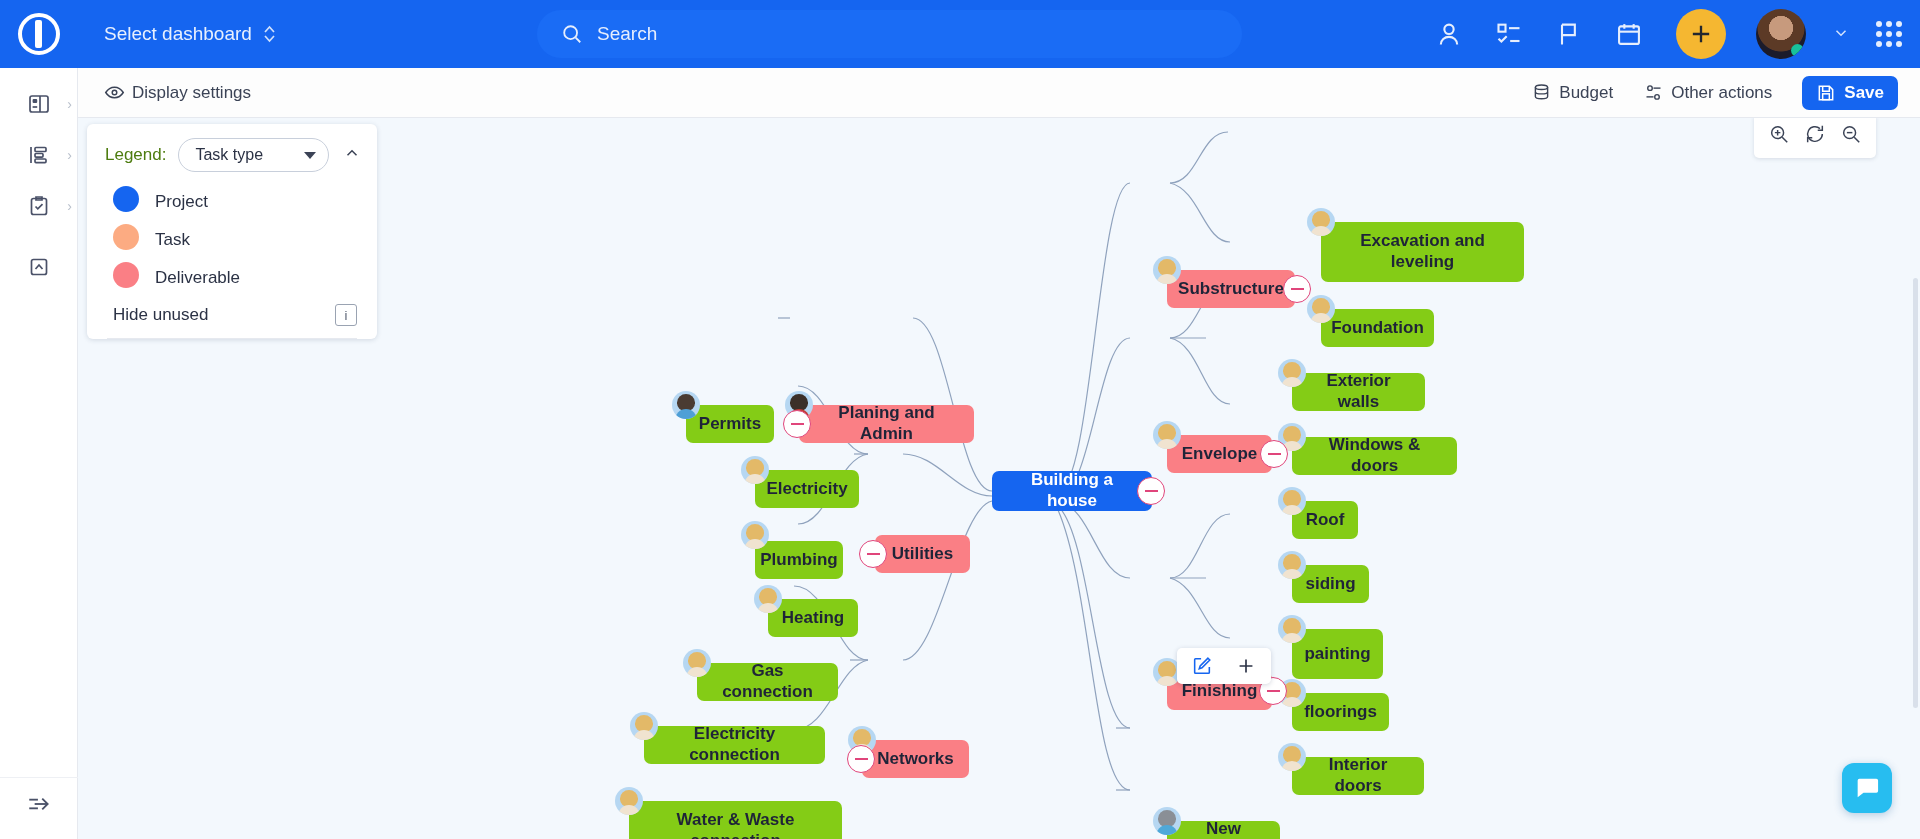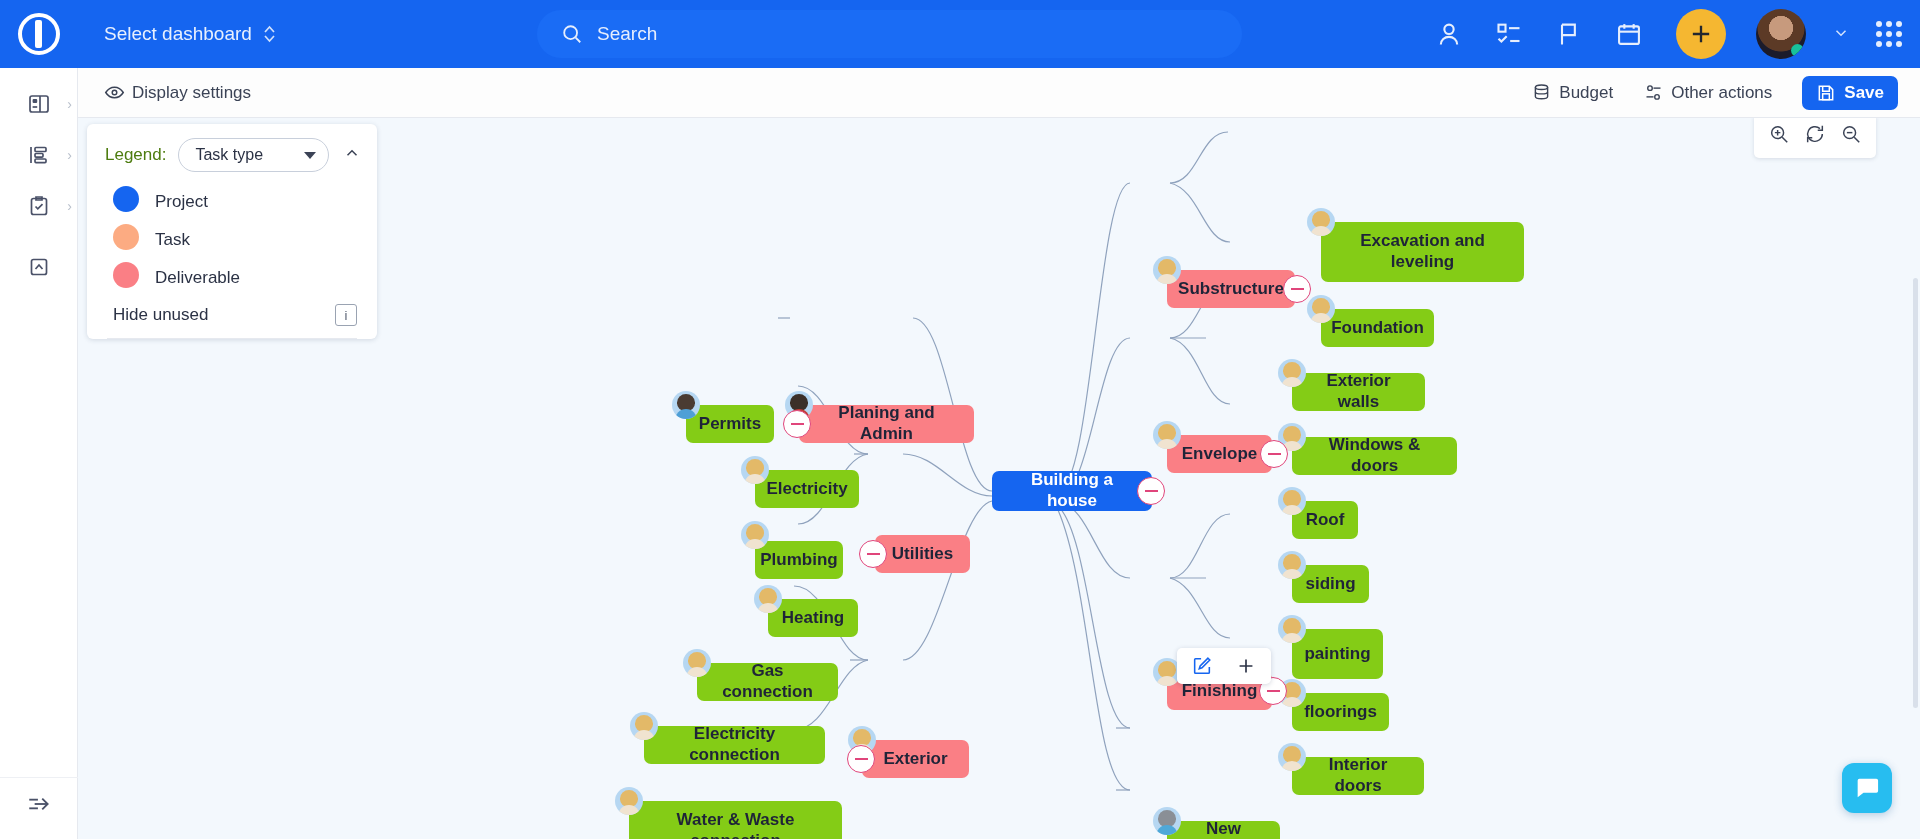--- a/index.html
+++ b/index.html
@@ -472,21 +472,21 @@
   <div class="av f" style="left:605px; top:531px;"></div>
   <div class="node task" style="left:619px; top:545px; width:141px; height:38px;">
     <span>Gas connection</span>
   </div>
   <div class="av f" style="left:552px; top:594px;"></div>
   <div class="node task" style="left:566px; top:608px; width:181px; height:38px;">
     <span>Electricity connection</span>
   </div>
   <div class="av f" style="left:770px; top:608px;"></div>
   <div class="node deliverable" style="left:784px; top:622px; width:107px; height:38px;">
-    <span>Exterior</span>
+    <span>Networks</span>
   </div>
   <div class="nav" style="left:769px; top:627px;">
       <i></i>
     </div>
   <div class="av f" style="left:537px; top:669px;"></div>
   <div class="node task two-line" style="left:551px; top:683px; width:213px; height:60px;">
     <span>Water &amp; Waste connection</span>
   </div>
 
   <div class="av f" style="left:1229px; top:90px;"></div>

